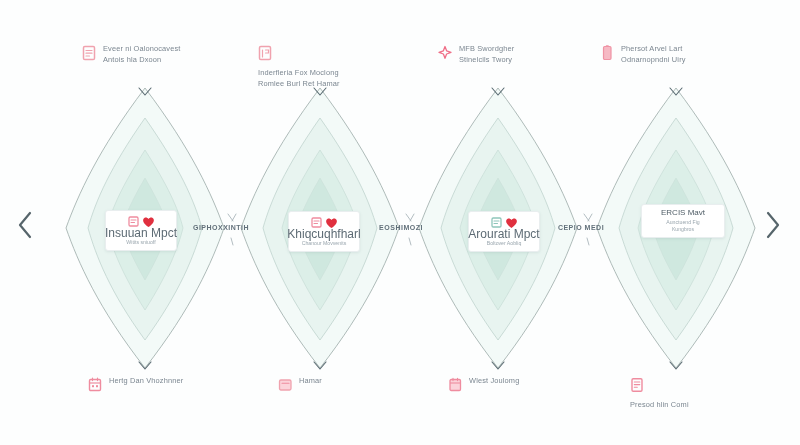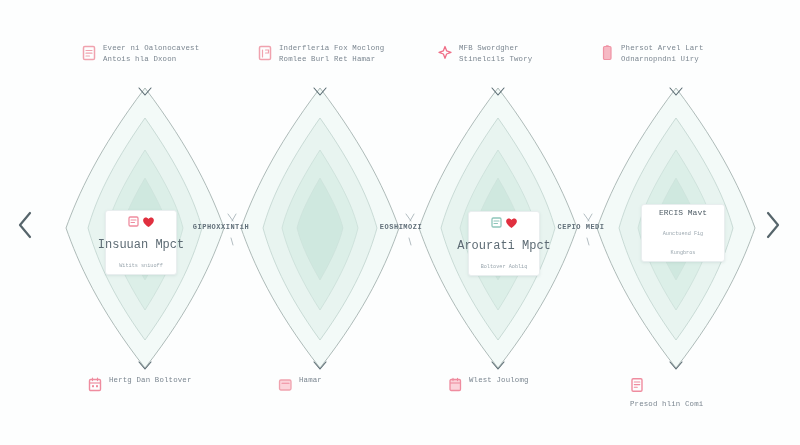--- a/index.html
+++ b/index.html
@@ -10,21 +10,20 @@
   }
   body {
     font-family: "Liberation Sans", sans-serif;
   }
   #canvas {
     position: relative;
     width: 800px;
     height: 445px;
     background: #fdfefe;
     overflow: hidden;
-    font-family: Liberation Mono, monospace;
   }
   #bg-svg {
     position: absolute;
     left: 0;
     top: 0;
     width: 800px;
     height: 445px;
   }
 
   
@@ -59,21 +58,21 @@
   .node-card {
     position: absolute;
     background: #ffffff;
     border: 1px solid #e9eeef;
     border-radius: 3px;
     box-shadow: 0 1px 3px rgba(90,120,120,0.13);
     padding: 4px 6px 5px 6px;
     display: flex;
     flex-direction: column;
     align-items: center;
-    gap: 13px;
+    gap: 1px;
   }
   .node-card .card-icons {
     display: flex;
     align-items: center;
     justify-content: center;
     gap: 3px;
     height: 13px;
   }
   .node-card .mini-glyph {
     width: 11px;
@@ -213,21 +212,21 @@
     <svg class="glyph" viewBox="0 0 15 17">
       <rect x="1.5" y="1.5" width="11" height="13" rx="1.3" fill="none" stroke="#f0a2ae" stroke-width="1.5"></rect>
       <path d="M4 5.5 h6 M4 8.2 h6 M4 11 h3.5" stroke="#f0a2ae" stroke-width="1.2" stroke-linecap="round"></path>
     </svg>
     <div class="lines">
       <span>Eveer ni Oalonocavest</span>
       <span>Antois hla Dxoon</span>
     </div>
   </div>
 
-  <div class="annotation" style="left:258px; top:44px;">
+  <div class="annotation" style="left:258px; top:44px;flex-direction:column;">
     <svg class="glyph" viewBox="0 0 15 17">
       <rect x="1.5" y="1.5" width="11" height="13" rx="1.3" fill="none" stroke="#f0a2ae" stroke-width="1.5"></rect>
       <path d="M4.5 5 v7 M7.5 5 h3 v3 h-3" stroke="#f0a2ae" stroke-width="1.2" stroke-linecap="round" fill="none"></path>
     </svg>
     <div class="lines">
       <span>Inderfleria Fox Moclong</span>
       <span>Romlee Burl Ret Hamar</span>
     </div>
   </div>
 
@@ -260,20 +259,34 @@
       </svg>
       <svg class="heart" viewBox="0 0 14 13">
         <path d="M7 12 C 2 8.4, 0.6 5.6, 1.4 3.5 C 2.3 1.2, 5.4 0.9, 7 3.3
                  C 8.6 0.9, 11.7 1.2, 12.6 3.5 C 13.4 5.6, 12 8.4, 7 12 Z" fill="#e0303f"></path>
       </svg>
     </div>
     <div class="card-title">Insuuan Mpct</div>
     <div class="card-sub">Witits sniuoff</div>
   </div>
 
+  <div class="node-card" style="left:288px; top:211px; width:58px;">
+    <div class="card-icons">
+      <svg class="mini-glyph" viewBox="0 0 11 11">
+        <rect x="1" y="1" width="9" height="9" rx="1.2" fill="none" stroke="#ef8c9f" stroke-width="1.3"></rect>
+        <path d="M3 4 h5 M3 6.5 h3.5" stroke="#ef8c9f" stroke-width="1.1" stroke-linecap="round"></path>
+      </svg>
+      <svg class="heart" viewBox="0 0 14 13">
+        <path d="M7 12 C 2 8.4, 0.6 5.6, 1.4 3.5 C 2.3 1.2, 5.4 0.9, 7 3.3
+                 C 8.6 0.9, 11.7 1.2, 12.6 3.5 C 13.4 5.6, 12 8.4, 7 12 Z" fill="#e0303f"></path>
+      </svg>
+    </div>
+    <div class="card-title">Khiqcuqhfharl</div>
+    <div class="card-sub">Chanour Movvenits</div>
+  </div>
 
   <div class="node-card" style="left:468px; top:211px; width:58px;">
     <div class="card-icons">
       <svg class="mini-glyph" viewBox="0 0 11 11">
         <rect x="1" y="1" width="9" height="9" rx="1.2" fill="none" stroke="#8fc6bb" stroke-width="1.3"></rect>
         <path d="M3 4 h5 M3 6.5 h3.5" stroke="#8fc6bb" stroke-width="1.1" stroke-linecap="round"></path>
       </svg>
       <svg class="heart" viewBox="0 0 14 13">
         <path d="M7 12 C 2 8.4, 0.6 5.6, 1.4 3.5 C 2.3 1.2, 5.4 0.9, 7 3.3
                  C 8.6 0.9, 11.7 1.2, 12.6 3.5 C 13.4 5.6, 12 8.4, 7 12 Z" fill="#e0303f"></path>
@@ -295,21 +308,21 @@
 
   <div class="annotation" style="left:88px; top:376px;">
     <svg class="glyph" viewBox="0 0 15 17">
       <rect x="1.5" y="2.5" width="11" height="11" rx="1.2" fill="none" stroke="#ef8c9f" stroke-width="1.4"></rect>
       <path d="M1.5 6 h11" stroke="#ef8c9f" stroke-width="1.2"></path>
       <path d="M4.5 1 v2.6 M9.5 1 v2.6" stroke="#ef8c9f" stroke-width="1.2" stroke-linecap="round"></path>
       <rect x="4" y="8.2" width="2" height="2" fill="#ef8c9f"></rect>
       <rect x="8" y="8.2" width="2" height="2" fill="#ef8c9f"></rect>
     </svg>
     <div class="lines">
-      <span>Hertg Dan Boltover</span>
+      <span>Hertg Dan Vhozhnner</span>
     </div>
   </div>
 
   <div class="annotation" style="left:278px; top:376px;">
     <svg class="glyph" viewBox="0 0 15 17">
       <rect x="1.5" y="3" width="11.5" height="10" rx="1.4" fill="#fbd3da" stroke="#f0a2ae" stroke-width="1.3"></rect>
       <path d="M4 6.3 h7" stroke="#ef8c9f" stroke-width="1.1" stroke-linecap="round"></path>
     </svg>
     <div class="lines">
       <span>Hamar</span>

